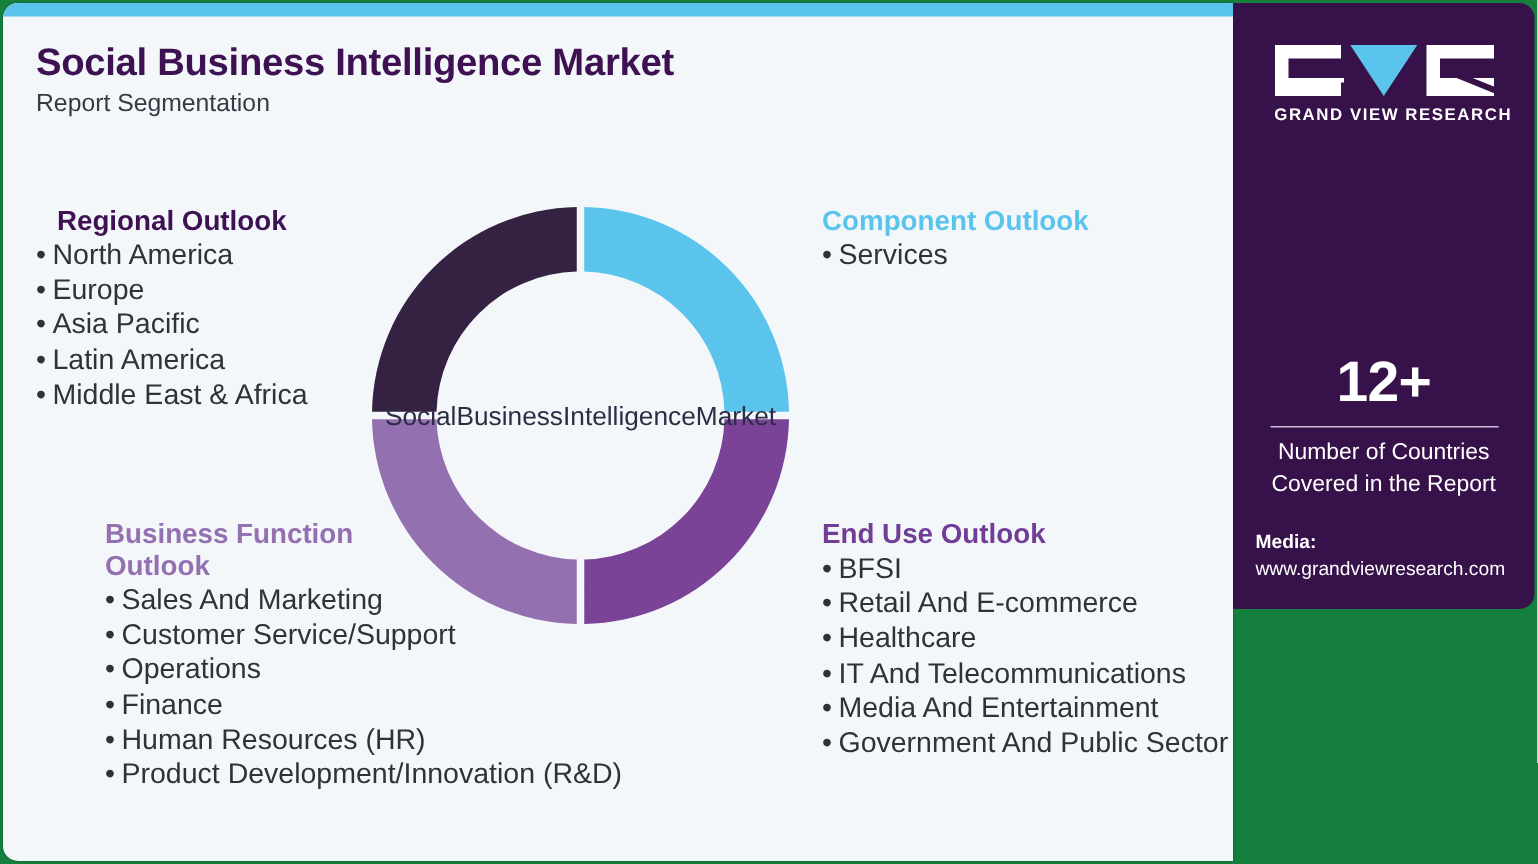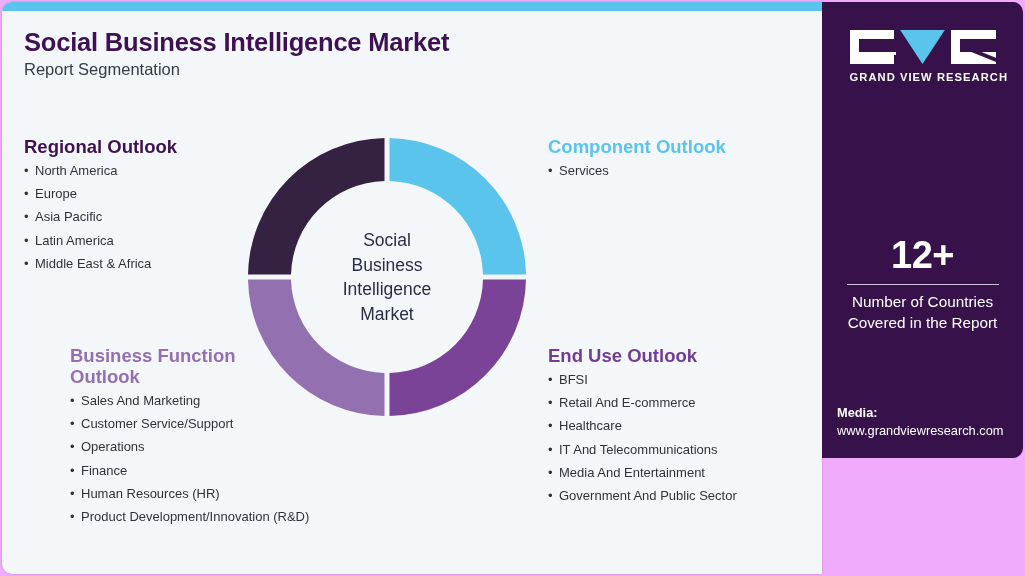--- a/index.html
+++ b/index.html
@@ -5,21 +5,21 @@
   * { box-sizing: border-box; margin: 0; padding: 0; }
   html, body {
     width: 1025px; height: 576px;
     background: #ffffff;
     font-family: "Liberation Sans", sans-serif;
     overflow: hidden;
   }
   #page {
     position: relative;
     width: 1025px; height: 576px;
-    background: #f0abfc;
+    background: #15803d;
   }
 
   
   .left-panel {
     position: absolute;
     left: 2px; top: 2px;
     width: 820px; height: 572px;
     background: #f4f7fa;
     border-radius: 10px 0 0 10px;
     box-shadow: 0 0 2px rgba(0,0,0,0.28);
@@ -54,21 +54,21 @@
   .block { position: absolute; }
   .block h3 {
     font-size: 18.5px;
     font-weight: bold;
     line-height: 21px;
     margin-bottom: 2px;
     white-space: nowrap;
   }
   .block ul { list-style: none; }
   .block li {
-    font-size: 13px;
+    font-size: 19px;
     line-height: 23.2px;
     color: #2f3338;
     white-space: nowrap;
   }
   .block li::before {
     content: "\2022";
     display: inline-block;
     width: 11px;
     color: #2f3338;
   }
@@ -91,37 +91,37 @@
     position: absolute;
     left: 243px; top: 133px;
     width: 284px; height: 284px;
   }
   .donut-wrap svg { display: block; }
   .donut-center {
     position: absolute;
     left: 0; top: 0;
     width: 284px; height: 284px;
     display: flex;
-    flex-direction: column;
+    flex-direction: row;
     align-items: center;
     justify-content: center;
   }
   .donut-center span {
     font-size: 17.5px;
     line-height: 24.5px;
     color: #2b2d44;
     text-align: center;
     white-space: nowrap;
   }
 
   
   .right-panel {
     position: absolute;
     left: 822px; top: 2px;
-    width: 201px; height: 456px;
+    width: 201px; height: 404px;
     background: #37124a;
     border-radius: 0 10px 10px 0;
     overflow: hidden;
   }
   .logo {
     position: absolute;
     left: 50%; top: 28px;
     transform: translateX(-50%);
     width: 146px;
   }

